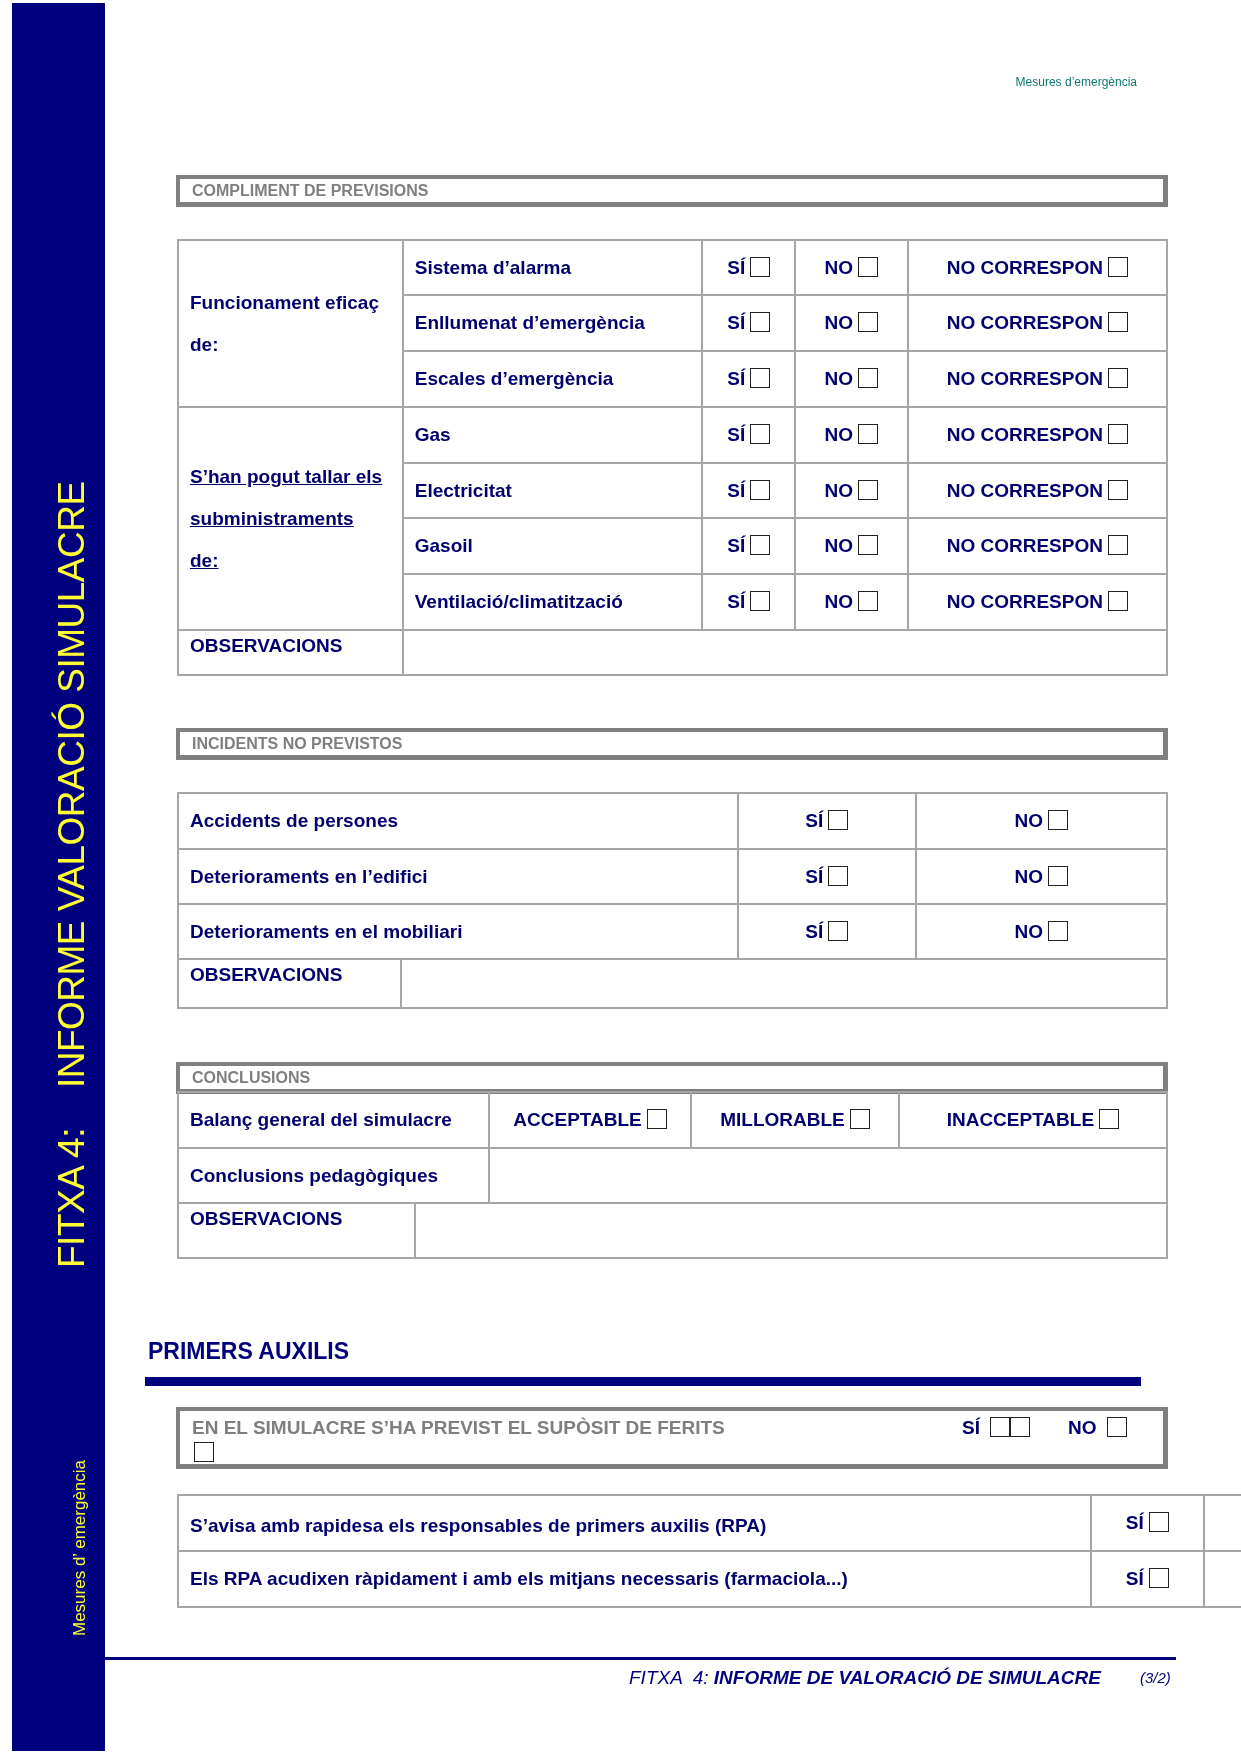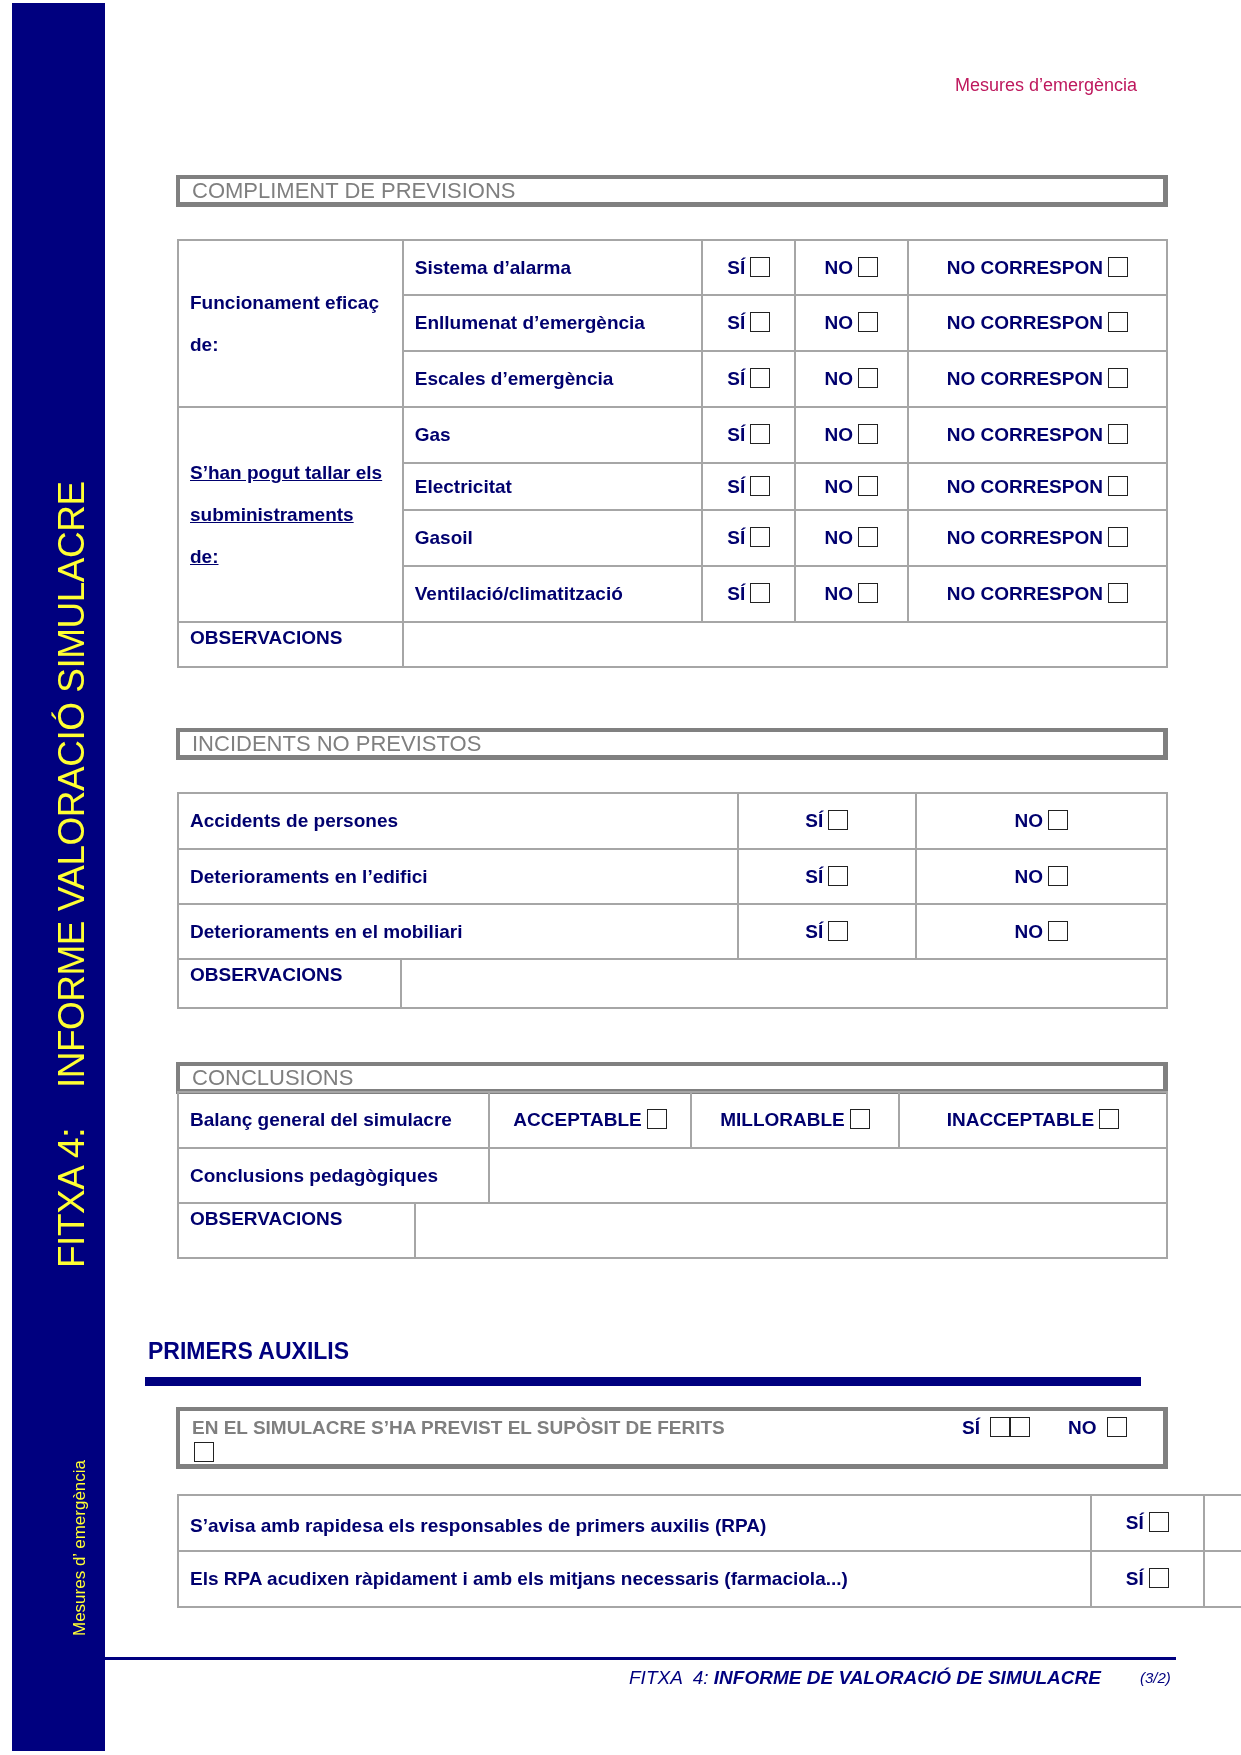--- a/index.html
+++ b/index.html
@@ -17,26 +17,26 @@
       color:#ffff33; font-size:37px; line-height:44px; white-space:nowrap;
       letter-spacing:-0.5px;
     }
     .side-title .gap { display:inline-block; width:40px; }
     .side-sub {
       position:absolute; left:68px; top:1636px; width:240px; height:24px;
       transform-origin:0 0; transform:rotate(-90deg);
       color:#ffff33; font-size:17px; line-height:24px; white-space:nowrap;
     }
     .header-text {
-      position:absolute; right:104px; top:75px; font-size:18px; color:#be185d;
+      position:absolute; right:104px; top:75px; font-size:12px; color:#0f766e;
     }
     .sec-header {
       position:absolute; left:176px; width:992px; height:32px; box-sizing:border-box;
       border:4px solid #808080; border-right-width:5px; border-bottom-width:5px;
-      color:#7f7f7f; font-weight:normal; font-size:22px; line-height:24px;
+      color:#7f7f7f; font-weight:bold; font-size:16px; line-height:24px;
       padding:0 0 0 12px;
     }
     table.grid {
       position:absolute; left:177px; border-collapse:collapse;
       color:#00006e; font-weight:bold; font-size:19px;
     }
     table.grid td {
       border:2px solid #a6a6a6; padding:0 0 0 11px; vertical-align:middle;
       box-sizing:border-box;
     }
@@ -118,21 +118,21 @@
     <td rowspan="4" style="line-height:42px;text-decoration:underline;">
       <span>S’han pogut tallar els</span><br>
       <span>subministraments</span><br>
       <span>de:</span>
     </td>
     <td>Gas</td>
     <td class="c"><span>SÍ</span><span class="cb"></span></td>
     <td class="c"><span>NO</span><span class="cb"></span></td>
     <td class="c"><span>NO CORRESPON</span><span class="cb"></span></td>
   </tr>
-  <tr style="height:47px">
+  <tr style="height:55px">
     <td>Electricitat</td>
     <td class="c"><span>SÍ</span><span class="cb"></span></td>
     <td class="c"><span>NO</span><span class="cb"></span></td>
     <td class="c"><span>NO CORRESPON</span><span class="cb"></span></td>
   </tr>
   <tr style="height:56px">
     <td>Gasoil</td>
     <td class="c"><span>SÍ</span><span class="cb"></span></td>
     <td class="c"><span>NO</span><span class="cb"></span></td>
     <td class="c"><span>NO CORRESPON</span><span class="cb"></span></td>

